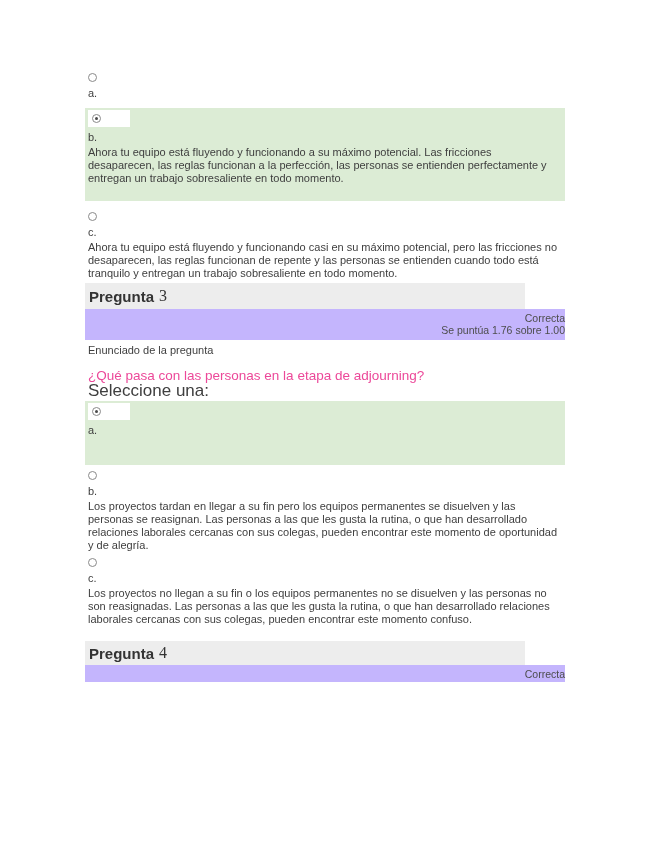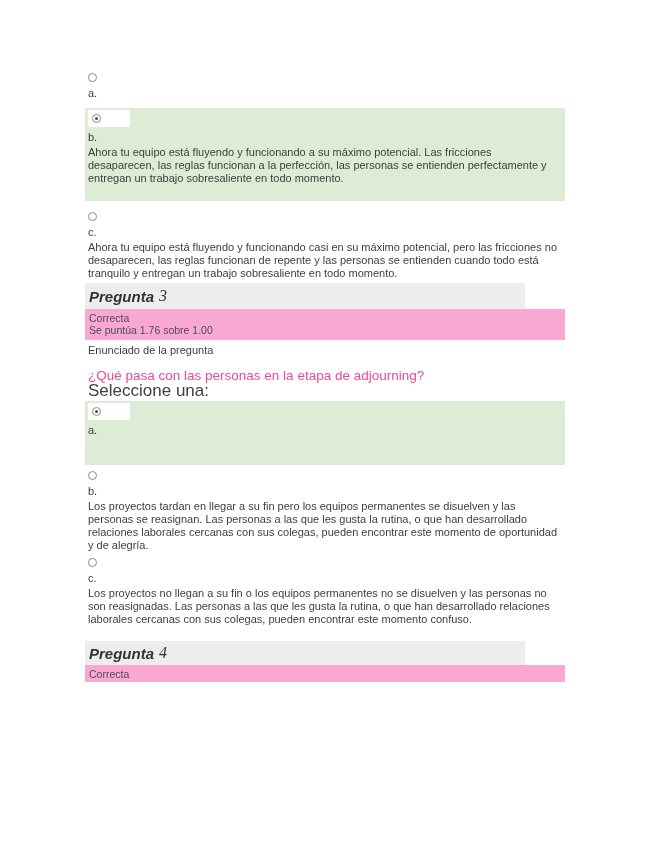--- a/index.html
+++ b/index.html
@@ -32,27 +32,27 @@
   .opt.correct .radio-box {
     width:42px; height:17px; background:#ffffff;
     display:flex; align-items:center; padding-left:4px;
   }
   .opt.correct .opt-label { margin-top:4px; }
   .pad-b-28 { padding-bottom:28px !important; }
 
   
   .q-title-bar {
     width:440px; height:26px; background:#ededed;
-    display:flex; align-items:center; padding-left:4px;font-style:italic;
+    display:flex; align-items:center; padding-left:4px;
   }
   .q-title-word { font-size:15px; font-weight:bold; color:#333333; }
   .q-title-num  { font-size:16px; font-family:"Liberation Serif","DejaVu Serif",serif;
                   color:#333333; margin-left:5px; }
   .q-info {
-    width:480px; background:#f9a8d4; padding:3px 0 4px 4px;
+    width:480px; background:#c4b5fd; padding:3px 0 4px 4px;text-align:right;
   }
   .q-status { font-size:10.5px; line-height:12px; color:#4d4d4d; }
   .q-points { font-size:10.5px; line-height:12px; color:#4d4d4d; }
   .q-flag   { font-size:11px; line-height:13px; font-weight:bold; color:#3c3c3c;
               margin-top:9px; margin-left:32px; }
 
   .stem-label { font-size:11px; line-height:13px; margin-top:4px; padding-left:3px; }
   .stem { font-size:13.5px; line-height:16px; margin-top:11px; padding-left:3px; color:#ec4899; }
   .choose { font-size:17px; line-height:13px; padding-left:3px; }
 

